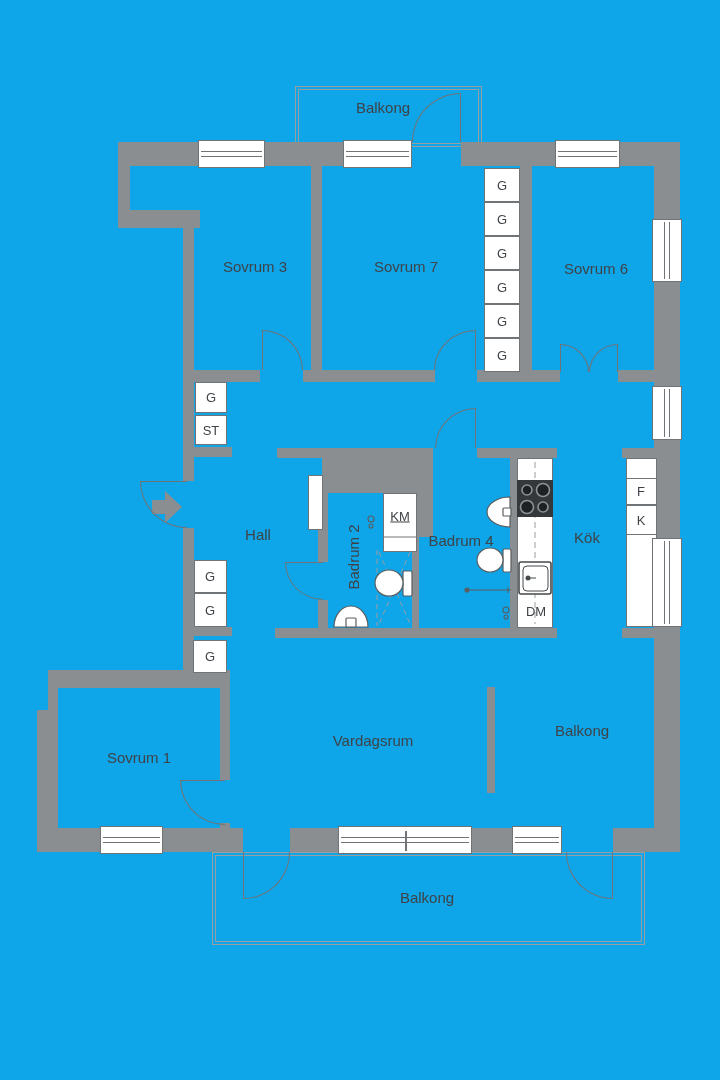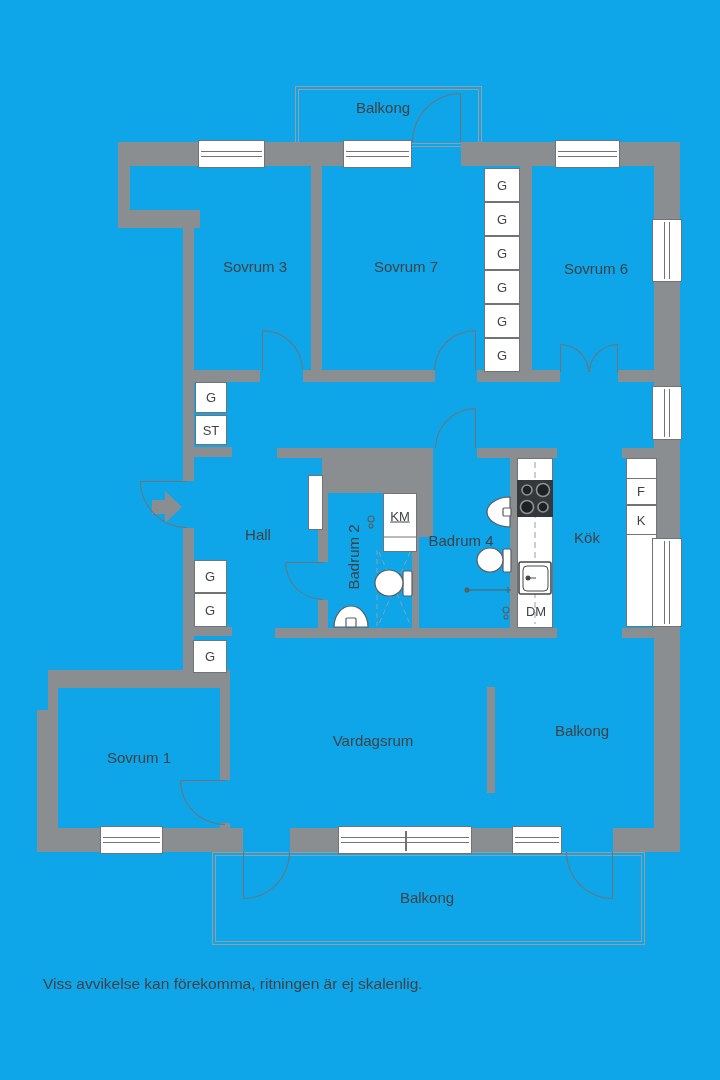--- a/index.html
+++ b/index.html
@@ -251,14 +251,13 @@
   <div class="lbl small" style="left:502px;top:219px;">G</div>
   <div class="lbl small" style="left:502px;top:253px;">G</div>
   <div class="lbl small" style="left:502px;top:287px;">G</div>
   <div class="lbl small" style="left:502px;top:321px;">G</div>
   <div class="lbl small" style="left:502px;top:355px;">G</div>
   <div class="lbl small" style="left:400px;top:516px;text-decoration:underline;">KM</div>
   <div class="lbl small" style="left:536px;top:611px;">DM</div>
   <div class="lbl small" style="left:641px;top:491px;">F</div>
   <div class="lbl small" style="left:641px;top:520px;">K</div>
 
-  <div id="footer-note">Viss avvikelse kan förekomma, ritningen är ej skalenlig.</div>
 </div>
 
 </body></html>

